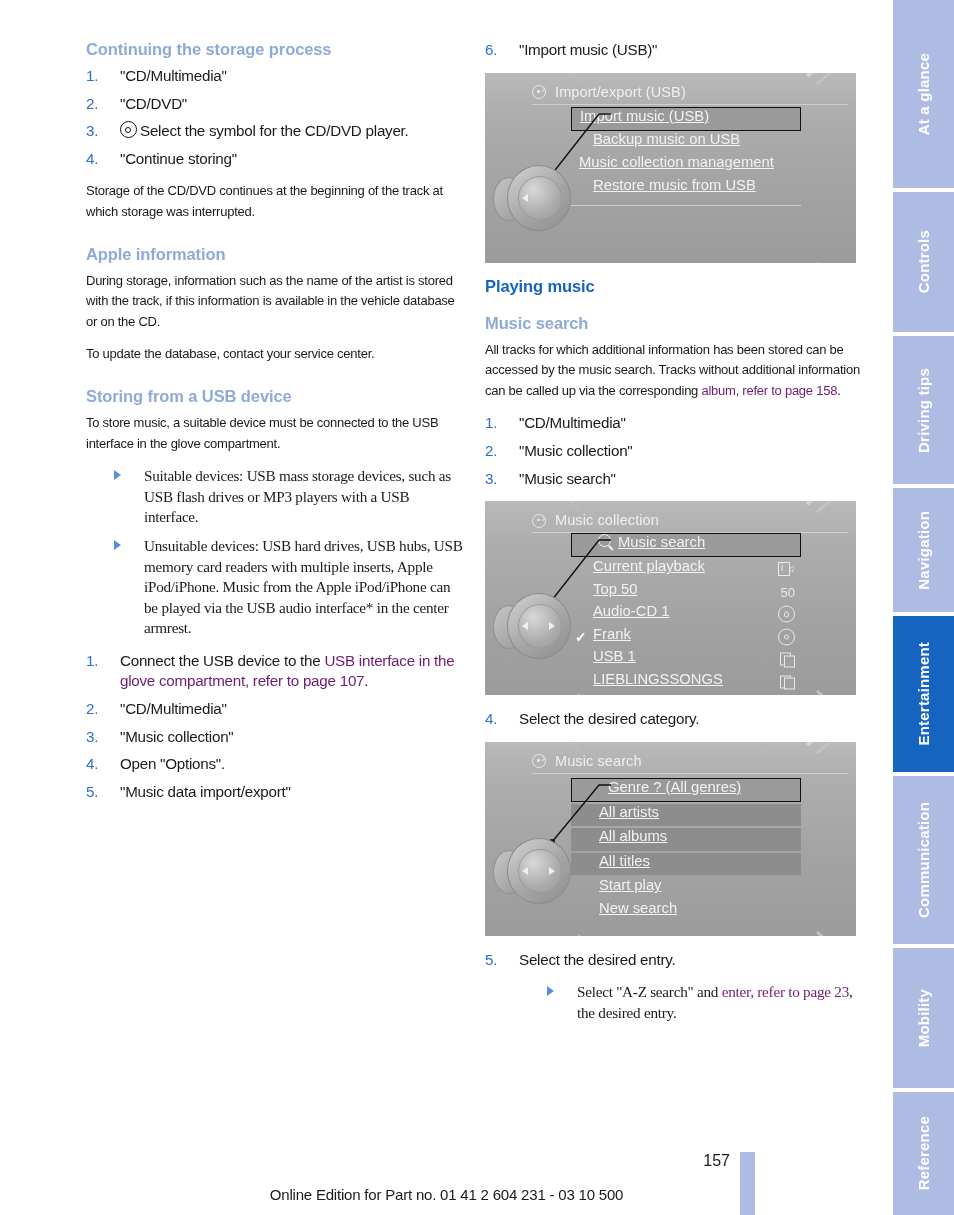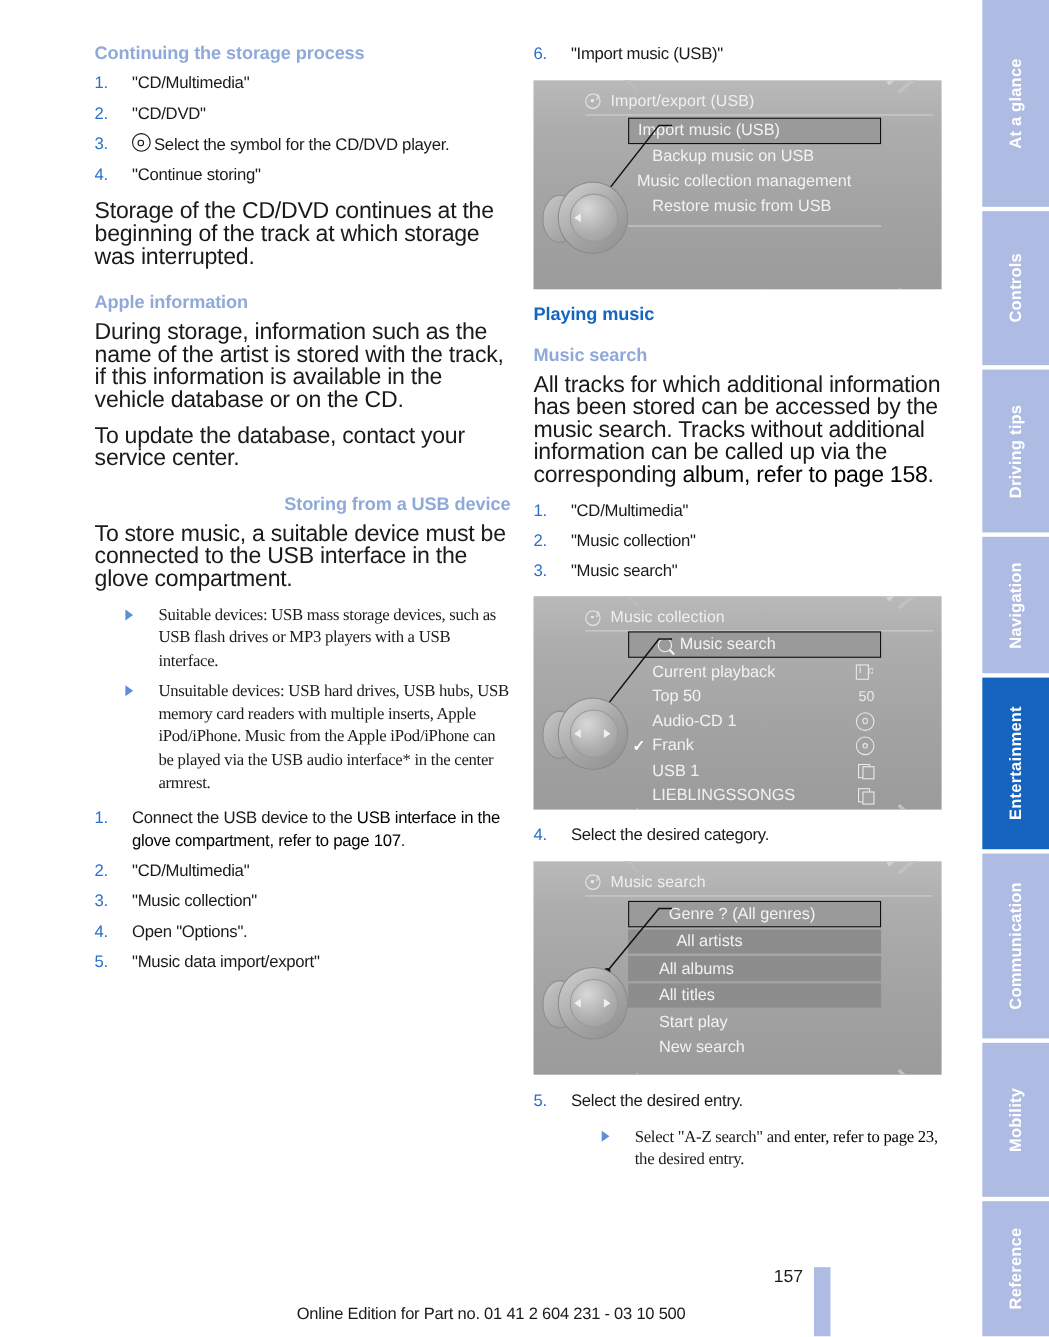--- a/index.html
+++ b/index.html
@@ -18,24 +18,24 @@
   h2.sec{
     font-size:16.5px;font-weight:bold;color:#8fa9d9;
     margin:0 0 7px 0;letter-spacing:-0.1px;
   }
   h2.sec.first{margin-top:0;}
   h2.major{
     font-size:16.5px;font-weight:bold;color:#1565c0;
     margin:0 0 18px 0;letter-spacing:-0.1px;
   }
   p.body{
-    font-size:21px;line-height:20.6px;margin:0 0 12px 0;
+    font-size:13px;line-height:20.6px;margin:0 0 12px 0;
     color:#1a1a1a;letter-spacing:-0.25px;
   }
-  .lnk{color:#000000;}
+  .lnk{color:#701a75;}
 
   
   ol.steps{list-style:none;margin:0 0 12px 0;padding:0;}
   ol.steps li{
     position:relative;padding-left:34px;
     font-size:15.2px;line-height:20.6px;margin-bottom:7px;
     letter-spacing:-0.25px;
   }
   ol.steps li .num{
     position:absolute;left:0;top:0;width:26px;
@@ -104,23 +104,24 @@
     content:"";position:absolute;left:4px;top:4px;width:2.5px;height:2.5px;
     border-radius:50%;background:#e8e8e8;
   }
   .hdicon .note{
     position:absolute;right:0;top:0;width:7px;height:9px;
     color:#e8e8e8;font-size:10px;line-height:9px;
   }
 
   .menu{position:absolute;left:86px;top:34px;right:55px;}
   .mrow{
-    height:22.5px;display:flex;align-items:center;
+    height:22.5px;display:flex;align-items:flex-start;
     font-size:14.8px;color:#f2f2f2;padding-left:8px;box-sizing:border-box;
     position:relative;
+    text-decoration:underline;
   }
   .mrow.sel{
     background:#9a9a9a;border:1.6px solid #111;box-sizing:border-box;
     height:24px;
   }
   .mrow.band{background:#8d8d8d;}
   .mrow.ind1{padding-left:22px;}
   .mrow .right-ic{position:absolute;right:6px;top:50%;transform:translateY(-50%);
     color:#e9e9e9;font-size:13px;display:flex;align-items:center;}
   .foot-rule{position:absolute;left:86px;right:55px;height:1px;background:#cfcfcf;}
@@ -222,21 +223,21 @@
         <span>"Continue storing"</span>
       </li>
     </ol>
 
     <p class="body">Storage of the CD/DVD continues at the beginning of the track at which storage was interrupted.</p>
 
     <h2 class="sec" style="margin-top:22px;">Apple information</h2>
     <p class="body">During storage, information such as the name of the artist is stored with the track, if this information is available in the vehicle database or on the CD.</p>
     <p class="body">To update the database, contact your service center.</p>
 
-    <h2 class="sec" style="margin-top:22px;text-align:right;">Storing from a USB device</h2>
+    <h2 class="sec" style="margin-top:22px;">Storing from a USB device</h2>
     <p class="body">To store music, a suitable device must be connected to the USB interface in the glove compartment.</p>
 
     <ul class="tris">
       <li>
         <span class="tri"></span>
         <span>Suitable devices: USB mass storage devices, such as USB flash drives or MP3 players with a USB interface.</span>
       </li>
       <li>
         <span class="tri"></span>
         <span>Unsuitable devices: USB hard drives, USB hubs, USB memory card readers with multiple inserts, Apple iPod/iPhone. Music from the Apple iPod/iPhone can be played via the USB audio interface* in the center armrest.</span>
@@ -435,21 +436,21 @@
             <span class="note">♪</span>
         </span>
         <span class="shot-title">Music search</span>
       </div>
       <div class="head-rule"></div>
 
       <div class="menu" style="top:36px;">
         <div class="mrow sel" style="padding-left:36px;">
           <span>Genre ? (All genres)</span>
         </div>
-        <div class="mrow band" style="padding-left:44px;margin-top:2px;">
+        <div class="mrow band" style="padding-left:28px;margin-top:2px;">
           <span>All artists</span>
         </div>
         <div class="mrow band" style="padding-left:28px;margin-top:2px;">
           <span>All albums</span>
         </div>
         <div class="mrow band" style="padding-left:28px;margin-top:2px;">
           <span>All titles</span>
         </div>
         <div class="mrow" style="padding-left:28px;margin-top:2px;">
           <span>Start play</span>

